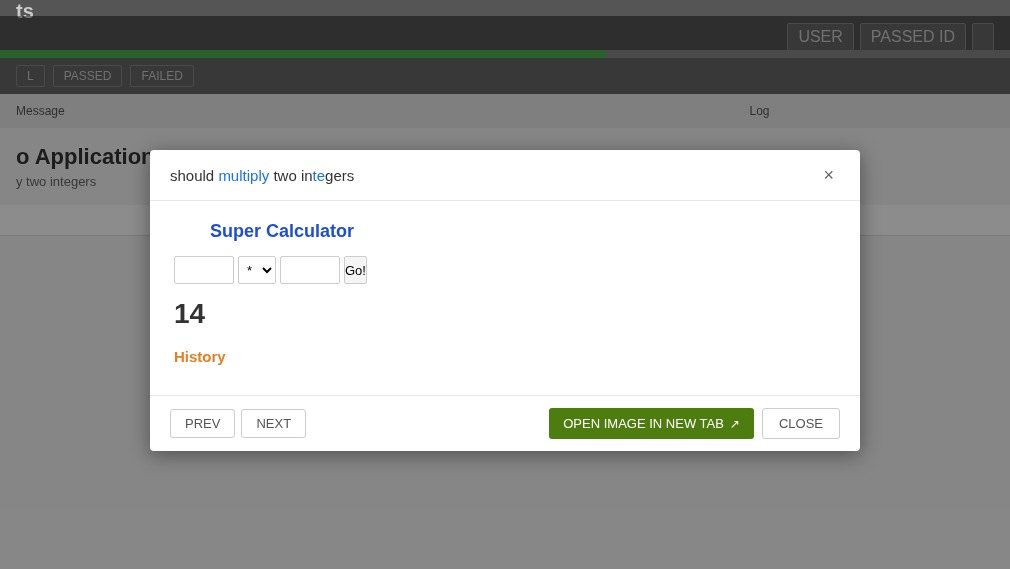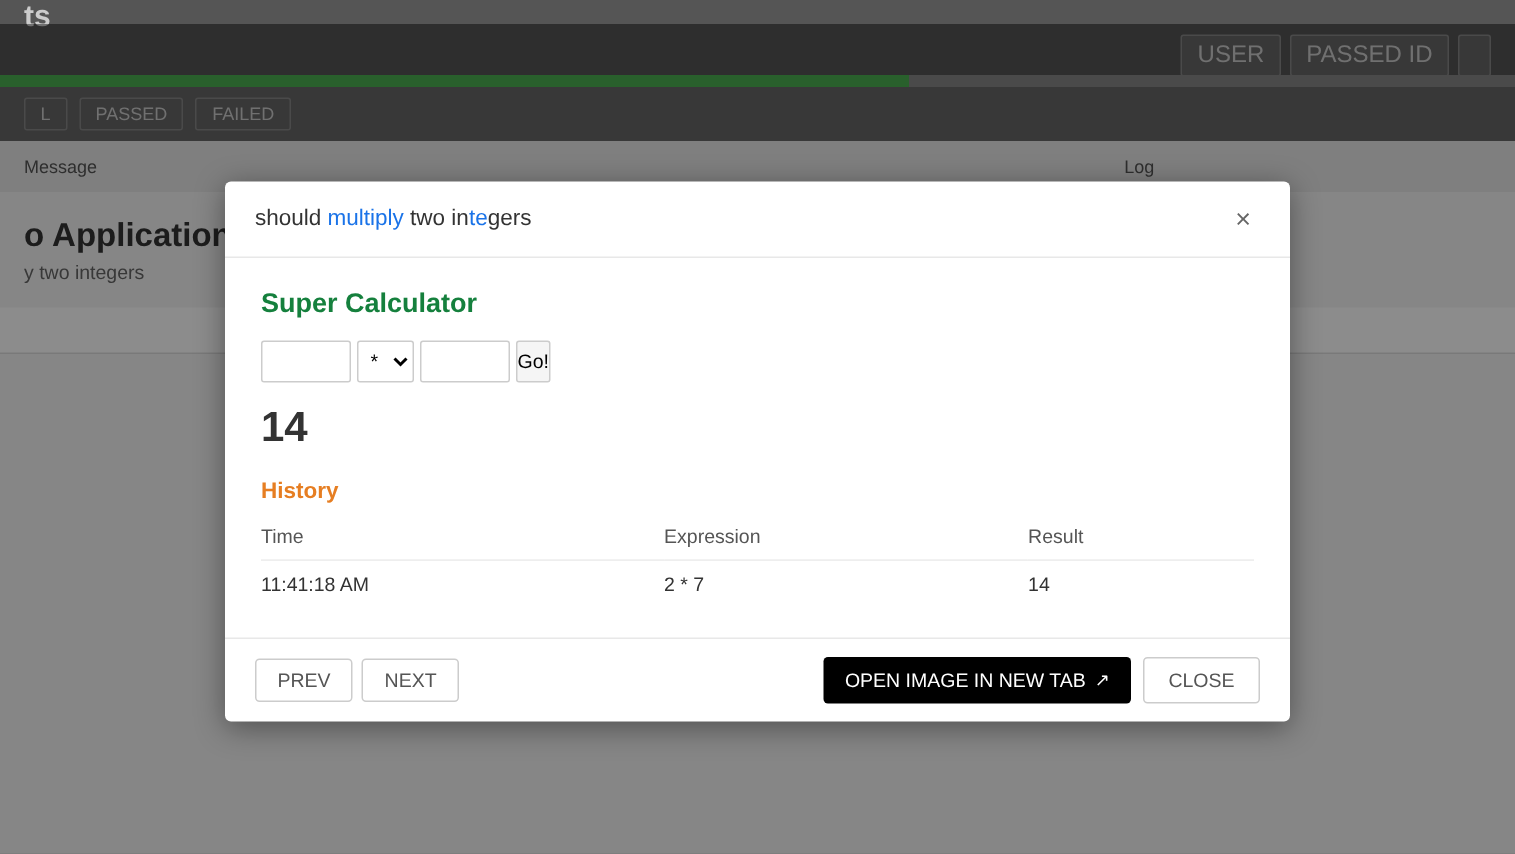--- a/index.html
+++ b/index.html
@@ -157,22 +157,23 @@
 
     .modal-body {
       flex: 1;
       padding: 20px 24px;
       overflow-y: auto;
     }
 
     .calculator-title {
       font-size: 18px;
       font-weight: bold;
-      color: #15803d;
+      color: #1d4ed8;
       margin-bottom: 14px;
+      margin-left: 36px;
     }
 
     .calc-row {
       display: flex;
       align-items: center;
       gap: 4px;
       margin-bottom: 14px;
     }
 
     .calc-input {
@@ -269,21 +270,21 @@
       border-radius: 3px;
       color: #555;
     }
 
     .footer-right {
       display: flex;
       gap: 8px;
     }
 
     .btn-open-tab {
-      background: #000000;
+      background: #4d7c0f;
       color: #fff;
       border: none;
       padding: 7px 14px;
       font-size: 13px;
       cursor: pointer;
       border-radius: 3px;
       display: flex;
       align-items: center;
       gap: 6px;
     }
@@ -356,36 +357,20 @@
           <option value="/">/</option>
         </select>
         <input class="calc-input" type="text" value="" style="">
         <button class="calc-go-btn">Go!</button>
       </div>
 
       <div class="calc-result">14</div>
 
       <div class="history-title">History</div>
 
-      <table class="history-table">
-        <thead>
-          <tr>
-            <th>Time</th>
-            <th>Expression</th>
-            <th>Result</th>
-          </tr>
-        </thead>
-        <tbody id="history-tbody">
-        <tr>
-              <td class="history-time">11:41:18 AM</td>
-              <td>2 * 7</td>
-              <td class="history-result-val">14</td>
-            </tr>
-          </tbody>
-      </table>
     </div>
 
     <div class="modal-footer">
       <div class="footer-left">
         <button class="footer-nav-btn">PREV</button>
         <button class="footer-nav-btn">NEXT</button>
       </div>
       <div class="footer-right">
         <button class="btn-open-tab">
           <span>OPEN IMAGE IN NEW TAB</span>

